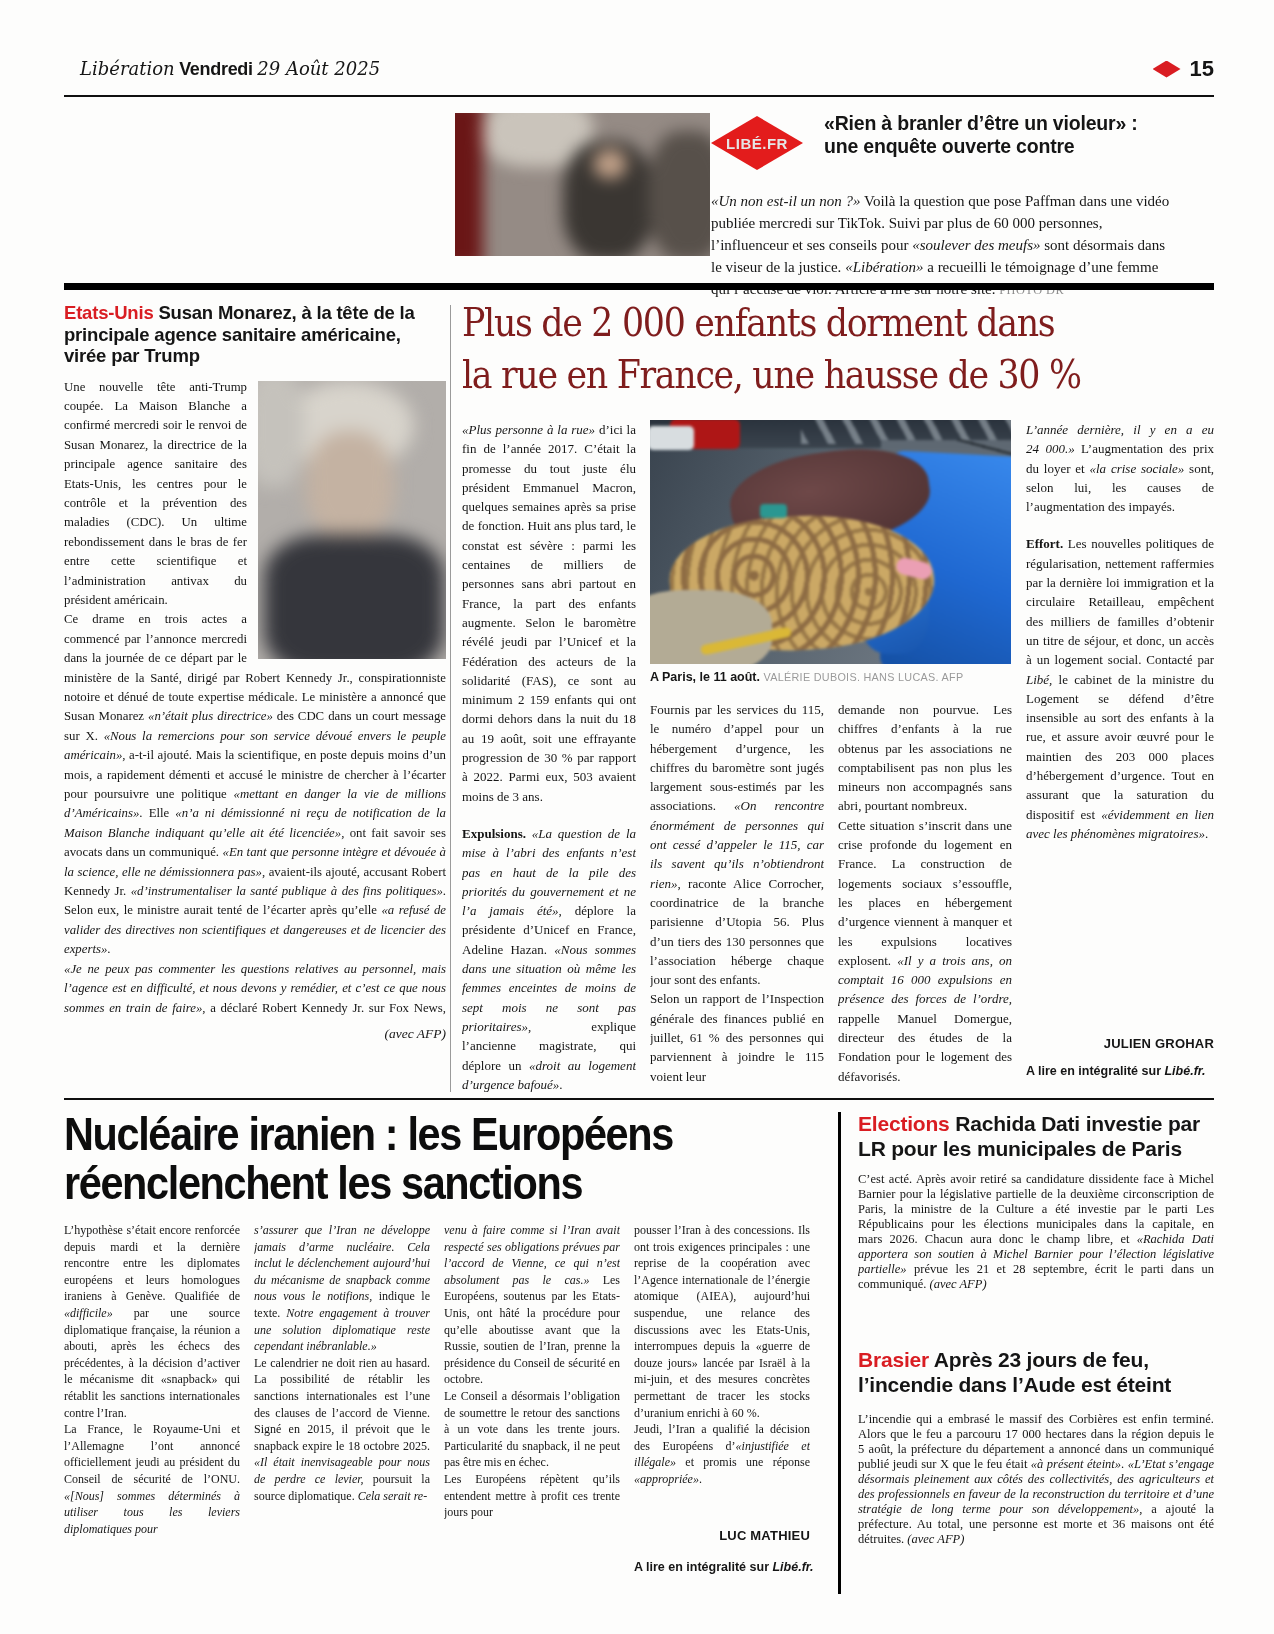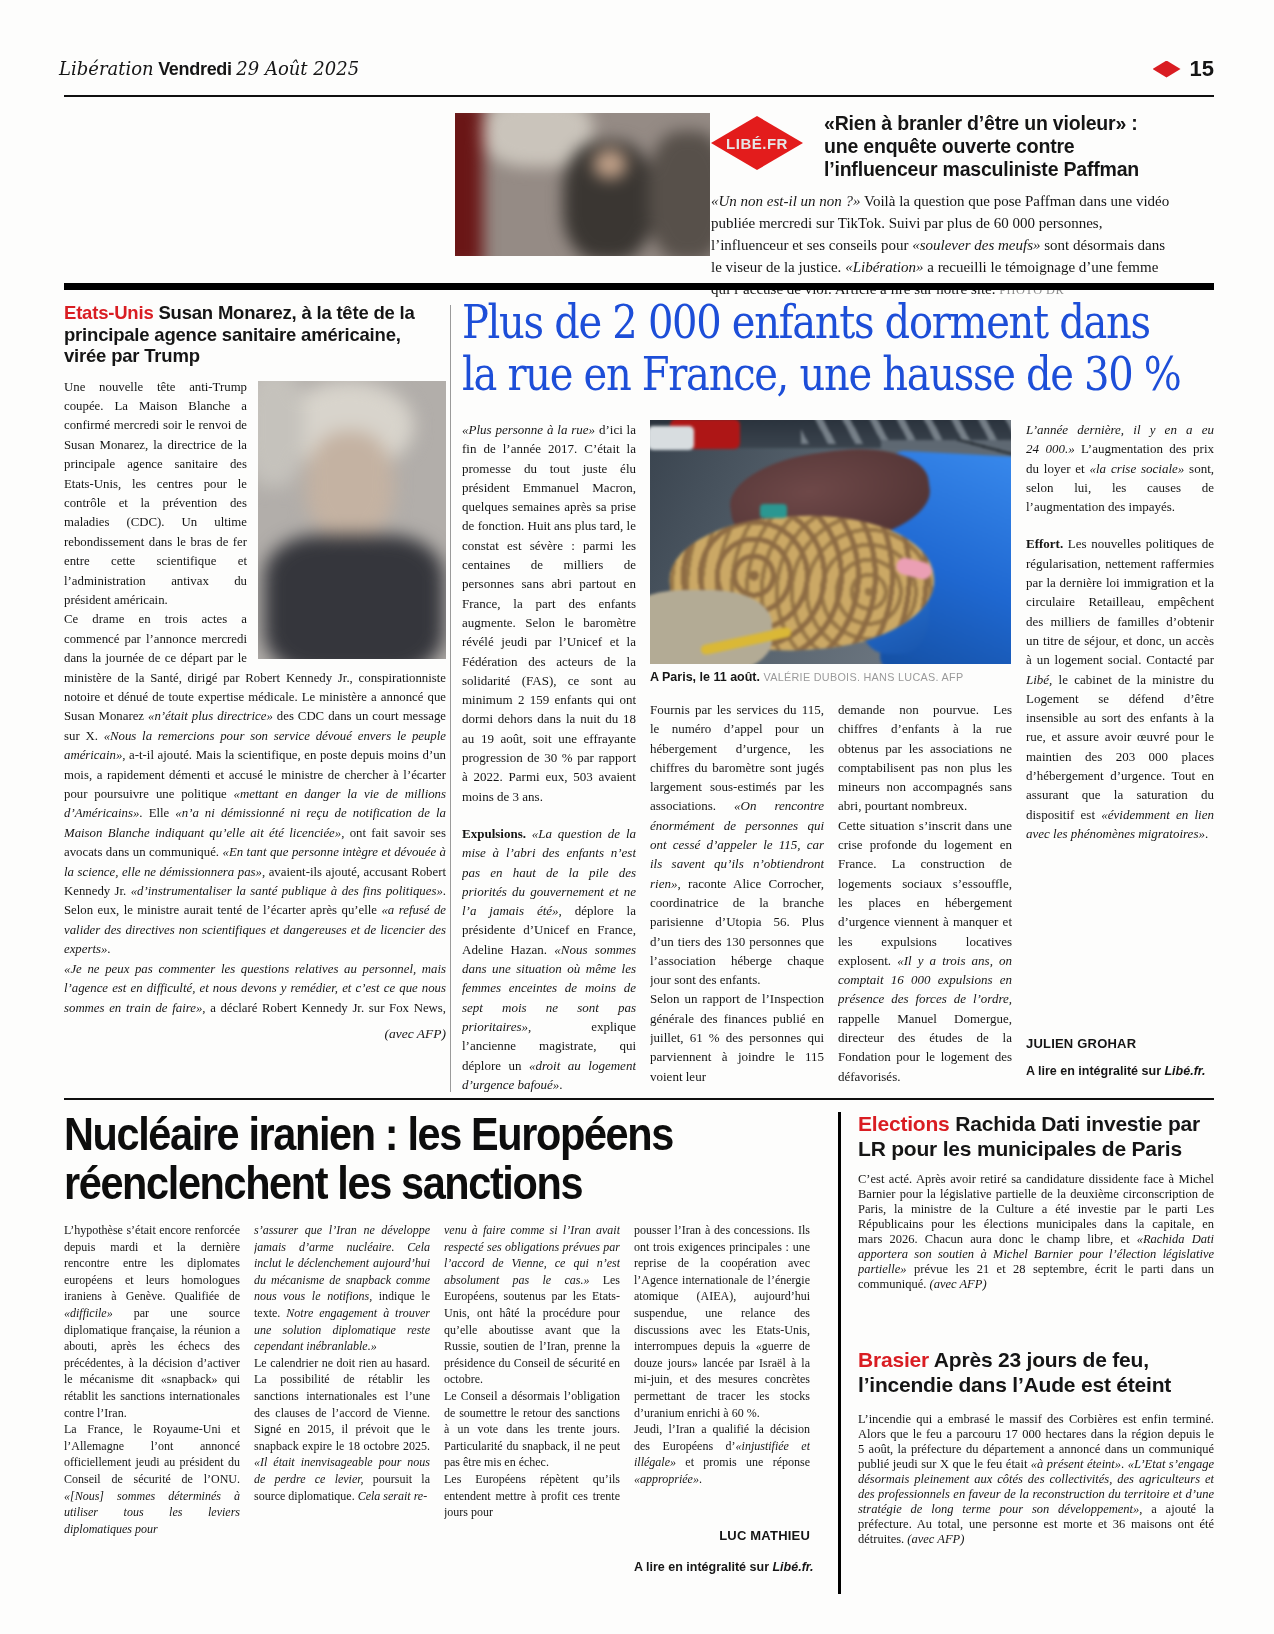--- a/index.html
+++ b/index.html
@@ -13,21 +13,21 @@
     position:relative;width:1274px;height:1634px;background:#fdfdfc;
     margin:0 auto;overflow:hidden;color:var(--ink);
     font-family:"Liberation Serif",serif;
   }
   .abs{position:absolute;}
   .it{font-style:italic;}
   .bd{font-weight:bold;}
   .red{color:var(--red);}
   .sc{color:var(--grey);font-size:0.82em;letter-spacing:0.5px;}
   
-  .masthead-left{left:59px;top:58px;font-size:18px;}
+  .masthead-left{left:80px;top:58px;font-size:18px;}
   .masthead-left .brand{font-style:italic;font-family:"DejaVu Serif",serif;}
   .masthead-left .day{font-family:"Liberation Sans",sans-serif;font-weight:bold;letter-spacing:-0.3px;}
   .masthead-left .date{font-style:italic;font-family:"DejaVu Serif",serif;}
   .masthead-right{right:60px;top:56px;display:flex;align-items:center;gap:9px;}
   .diamond-small{width:28px;height:17px;background:var(--red);
     clip-path:polygon(50% 0,100% 50%,50% 100%,0 50%);}
   .pageno{font-family:"Liberation Sans",sans-serif;font-weight:bold;font-size:22px;}
   .rule-top{left:64px;top:95px;width:1150px;height:2px;background:#101010;}
   
   .paffman-photo{left:455px;top:113px;width:255px;height:143px;overflow:hidden;background:#958b85;}
@@ -58,21 +58,21 @@
   .portrait .blobs{position:absolute;inset:-14px;filter:blur(9px);}
   .mp1{position:absolute;left:40px;top:14px;width:130px;height:90px;background:#d8d4cc;border-radius:50%;}
   .mp2{position:absolute;left:62px;top:64px;width:88px;height:110px;background:#c4b2a2;border-radius:45%;}
   .mp3{position:absolute;left:20px;top:168px;width:180px;height:140px;background:#35363c;border-radius:30%;}
   .mp4{position:absolute;left:0;top:0;width:60px;height:120px;background:#c5c2bc;border-radius:40%;}
   .monarez-credit{left:64px;top:1026px;width:382px;text-align:right;
     font-style:italic;font-size:13.5px;}
   .v-rule-1{left:450px;top:305px;width:1px;height:787px;background:#9a9a9a;}
   
   .hl-headline{left:462px;top:296px;width:760px;font-family:"DejaVu Serif",serif;
-    font-size:46px;line-height:52px;letter-spacing:-1.5px;font-weight:normal;color:#1d4ed8;}
+    font-size:40px;line-height:52px;letter-spacing:-1.5px;font-weight:normal;color:#7f1d1d;}
   .hl-headline .line{display:block;white-space:nowrap;transform:scaleX(0.87);transform-origin:0 50%;}
   .colbody{font-size:13px;line-height:19.3px;}
   .colbody p{text-align:justify;hyphens:auto;}
   .colbody p.gap{margin-top:18px;}
   .hl-col1{left:462px;top:420px;width:174px;height:672px;overflow:hidden;}
   .hl-col2{left:650px;top:700px;width:174px;height:392px;overflow:hidden;}
   .hl-col3{left:838px;top:700px;width:174px;height:392px;overflow:hidden;}
   .hl-col4{left:1026px;top:420px;width:188px;height:610px;overflow:hidden;}
   .hl-photo{left:650px;top:420px;width:361px;height:244px;overflow:hidden;
     background:linear-gradient(115deg,#39434e,#55616c 40%,#6a747e 72%,#7d868f);}
@@ -99,21 +99,21 @@
     repeating-radial-gradient(circle at 75% 60%,#8a6a42 0 4px,transparent 4px 15px);opacity:.8;}
   .sp-pale{position:absolute;left:-22px;top:176px;width:150px;height:84px;background:#b3ab96;border-radius:40%;}
   .sp-pink{position:absolute;left:252px;top:146px;width:36px;height:17px;background:#e8a0b4;border-radius:9px;transform:rotate(14deg);}
   .sp-teal{position:absolute;left:116px;top:90px;width:27px;height:14px;background:#2f9690;border-radius:4px;}
   .sp-strap{position:absolute;left:56px;top:222px;width:92px;height:10px;background:#d8b83c;border-radius:5px;transform:rotate(-12deg);}
   .hl-caption{left:650px;top:670px;width:361px;font-family:"Liberation Sans",sans-serif;font-size:12.5px;}
   .hl-caption .loc{font-weight:bold;margin-top:12px;}
   .hl-caption .cred{color:#9a9a9a;font-size:10.8px;letter-spacing:0.3px;}
   .byline{font-family:"Liberation Sans",sans-serif;font-weight:bold;font-size:13px;letter-spacing:0.2px;}
   .more{font-family:"Liberation Sans",sans-serif;font-weight:bold;font-size:12.5px;}
-  .hl-byline{left:1026px;top:1036px;width:188px;text-align:left;background:#fdfdfc;}
+  .hl-byline{left:1026px;top:1036px;width:188px;text-align:right;background:#fdfdfc;}
   .hl-more{left:1026px;top:1064px;width:188px;background:#fdfdfc;}
   .rule-mid{left:64px;top:1098px;width:1150px;height:2px;background:#101010;}
   
   .iran-headline{left:64px;top:1110px;width:770px;font-family:"Liberation Sans",sans-serif;
     font-weight:bold;font-size:46px;line-height:49px;letter-spacing:-1.5px;color:#0d0d0d;}
   .iran-headline .line{display:block;white-space:nowrap;transform:scaleX(0.9);transform-origin:0 50%;}
   .iranbody{font-size:12px;line-height:16.6px;}
   .iranbody p{text-align:justify;hyphens:auto;}
   .iran-col1{left:64px;top:1222px;width:176px;height:388px;overflow:hidden;}
   .iran-col2{left:254px;top:1222px;width:176px;height:388px;overflow:hidden;}
@@ -158,21 +158,20 @@
         <div class="pb4"></div>
         <div class="pb5"></div>
     </div>
   </div>
   <div class="abs libefr-diamond">
     <span>LIBÉ.FR</span>
   </div>
   <div class="abs paffman-headline">
     <span style="display:block">«Rien à branler d’être un violeur»&nbsp;:</span>
     <span style="display:block">une enquête ouverte contre</span>
-    <span style="display:block">l’influenceur masculiniste Paffman</span>
   </div>
   <div class="abs paffman-body"><span class="it">«Un non est-il un non ?»</span><span> Voilà la question que pose Paffman dans une vidéo publiée mercredi sur TikTok. Suivi par plus de 60&nbsp;000 personnes, l’influenceur et ses conseils pour </span><span class="it">«soulever des meufs»</span><span> sont désormais dans le viseur de la justice. </span><span class="it">«Libération»</span><span> a recueilli le témoignage d’une femme qui l’accuse de viol. Article à lire sur notre site. </span><span class="sc">PHOTO DR</span></div>
 
   <div class="abs bar-black"></div>
 
   <div class="abs monarez">
     <div class="monarez-headline"><span class="red">Etats-Unis </span><span>Susan Monarez, à la tête de la principale agence sanitaire américaine, virée par Trump</span></div>
     <div class="monarez-body">
       <div class="portrait">
         <div class="blobs">

